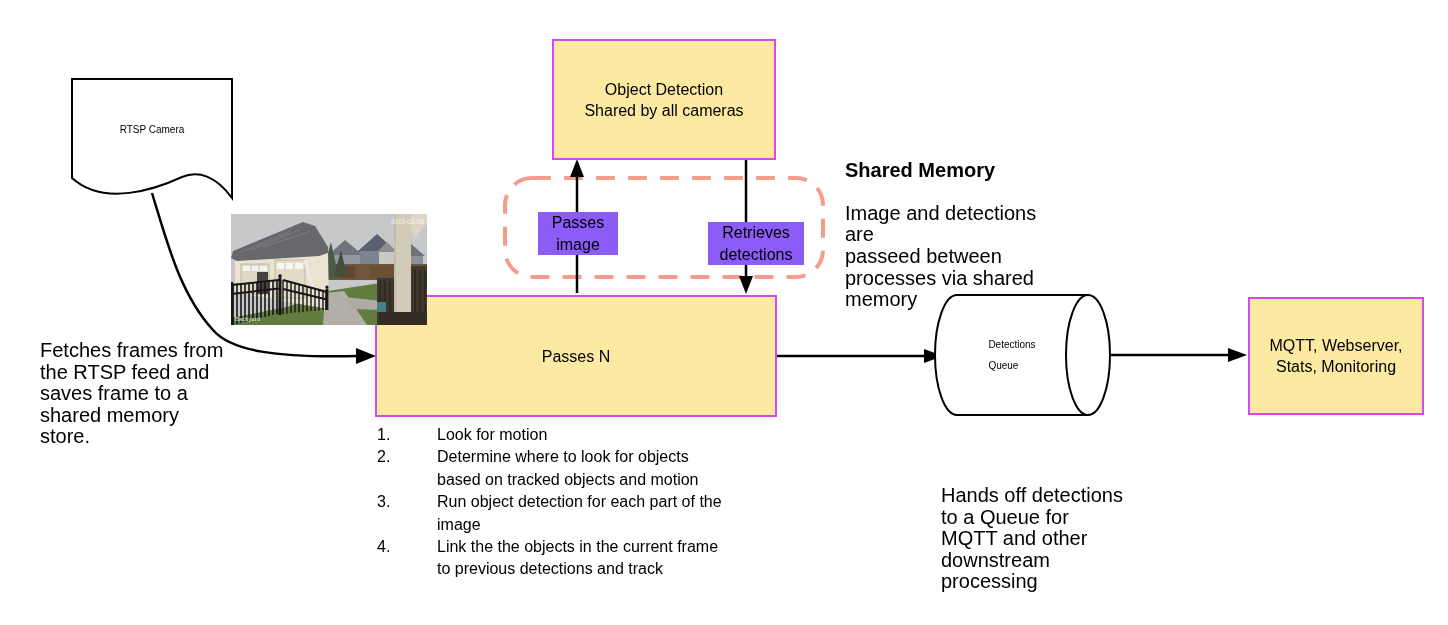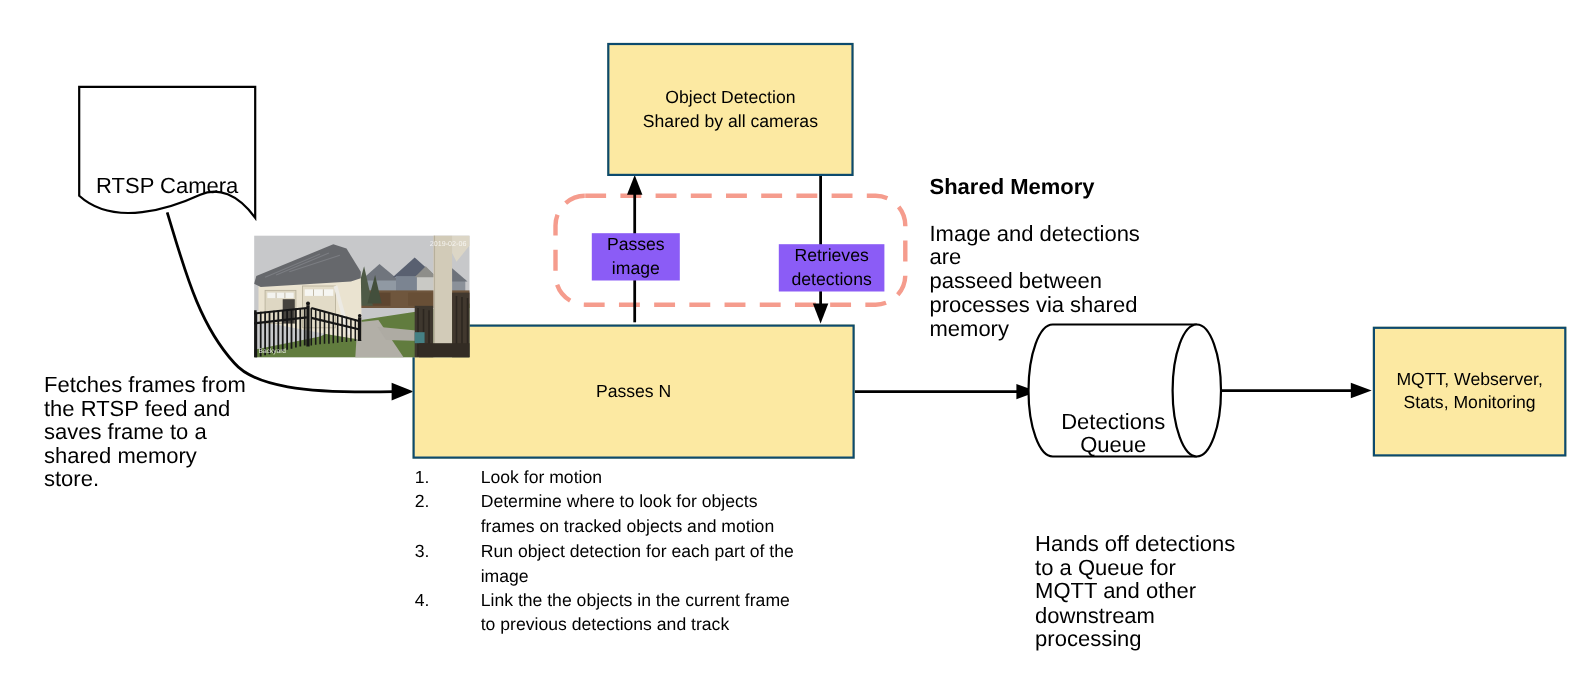--- a/index.html
+++ b/index.html
@@ -2,27 +2,27 @@
 <html><head>
 <meta charset="utf-8">
 <style>
   html,body{margin:0;padding:0;background:#ffffff;}
   .canvas{
     position:relative;width:1448px;height:625px;background:#ffffff;
     font-family:"Liberation Sans",sans-serif;color:#000;overflow:hidden;
   }
   .canvas svg.layer{position:absolute;left:0;top:0;}
   .box{
-    position:absolute;box-sizing:border-box;background:#FCE9A2;border:2px solid #0c4a6e;
+    position:absolute;box-sizing:border-box;background:#FCE9A2;border:2px solid #d946ef;
     display:flex;flex-direction:column;align-items:center;justify-content:center;
     text-align:center;font-size:16px;line-height:21px;white-space:pre-line;
   }
   .shape-label{
     position:absolute;display:flex;align-items:center;justify-content:center;
-    text-align:center;font-size:20px;line-height:21px;white-space:pre-line;margin-top:40px;
+    font-size:10px;line-height:21px;white-space:pre-line;
   }
   .note{
     position:absolute;font-size:20px;line-height:21.6px;white-space:pre-line;
   }
   .note .note-title{font-weight:bold;}
   .edge-label{
     position:absolute;font-size:16px;line-height:21.5px;white-space:pre-line;
     text-align:center;background:#8b5cf6;padding:0 2px;
   }
   .italic{}
@@ -176,20 +176,20 @@
 
   <div class="note" style="left:941px;top:437px;width:190px;margin-top:48px;">Hands off detections
 to a Queue for
 MQTT and other
 downstream
 processing</div>
 
   <ol class="steps">
     <li>Look for motion</li>
     <li>Determine where to look for objects
-frames on tracked objects and motion</li>
+based on tracked objects and motion</li>
     <li>Run object detection for each part of the
 image</li>
     <li>Link the the objects in the current frame
 to previous detections and track</li>
   </ol>
 
 </div>
 
 </body></html>

